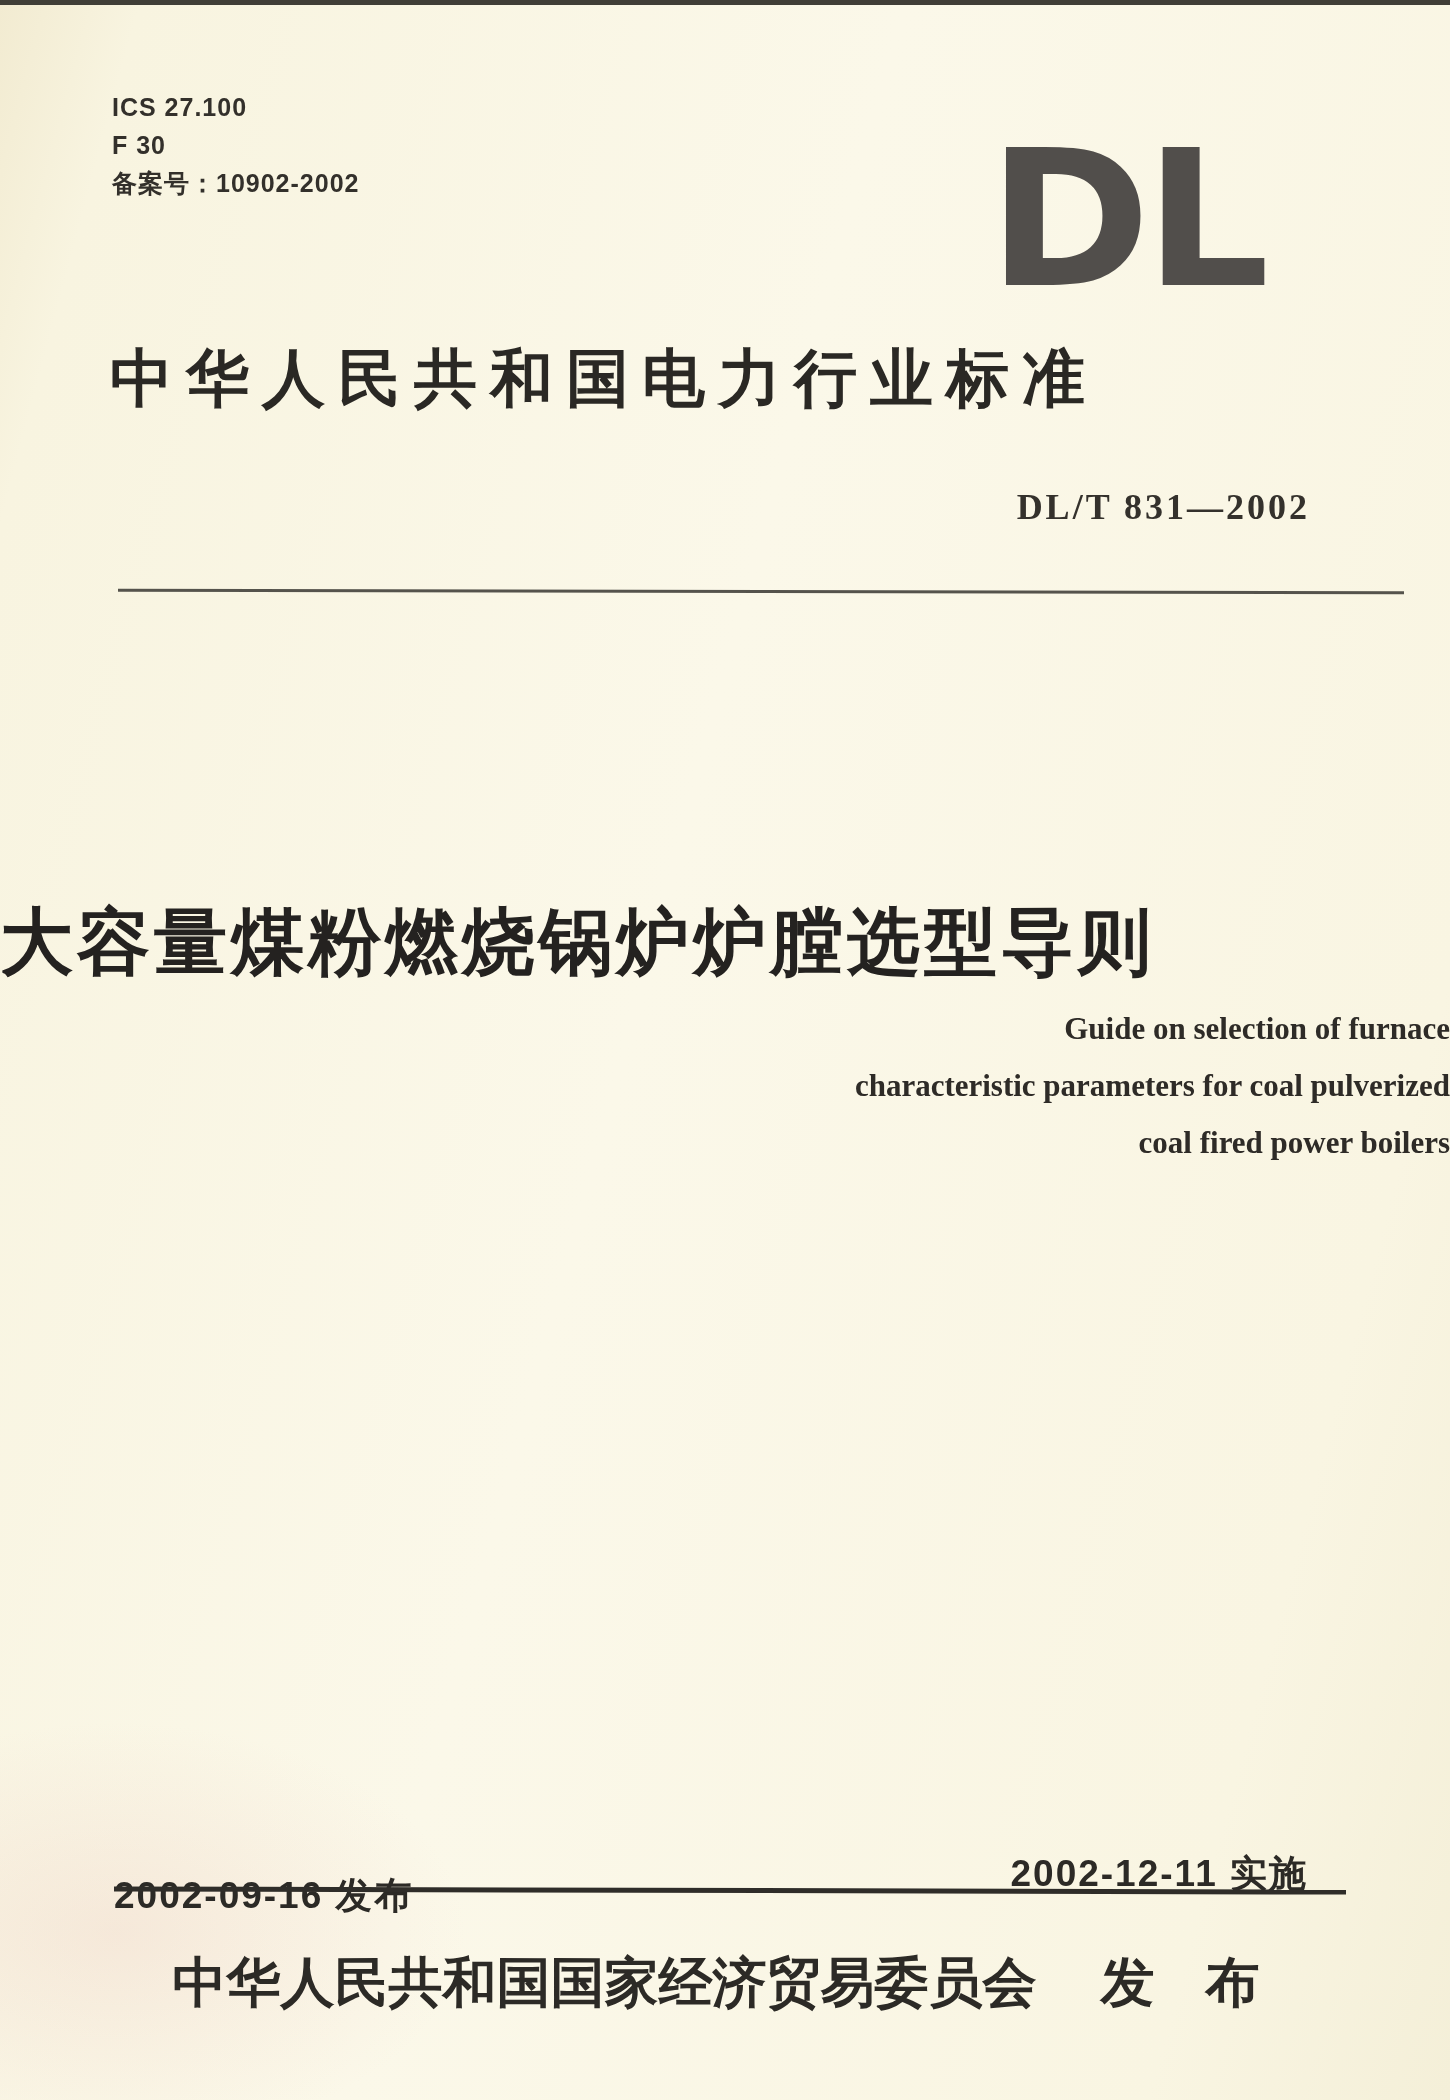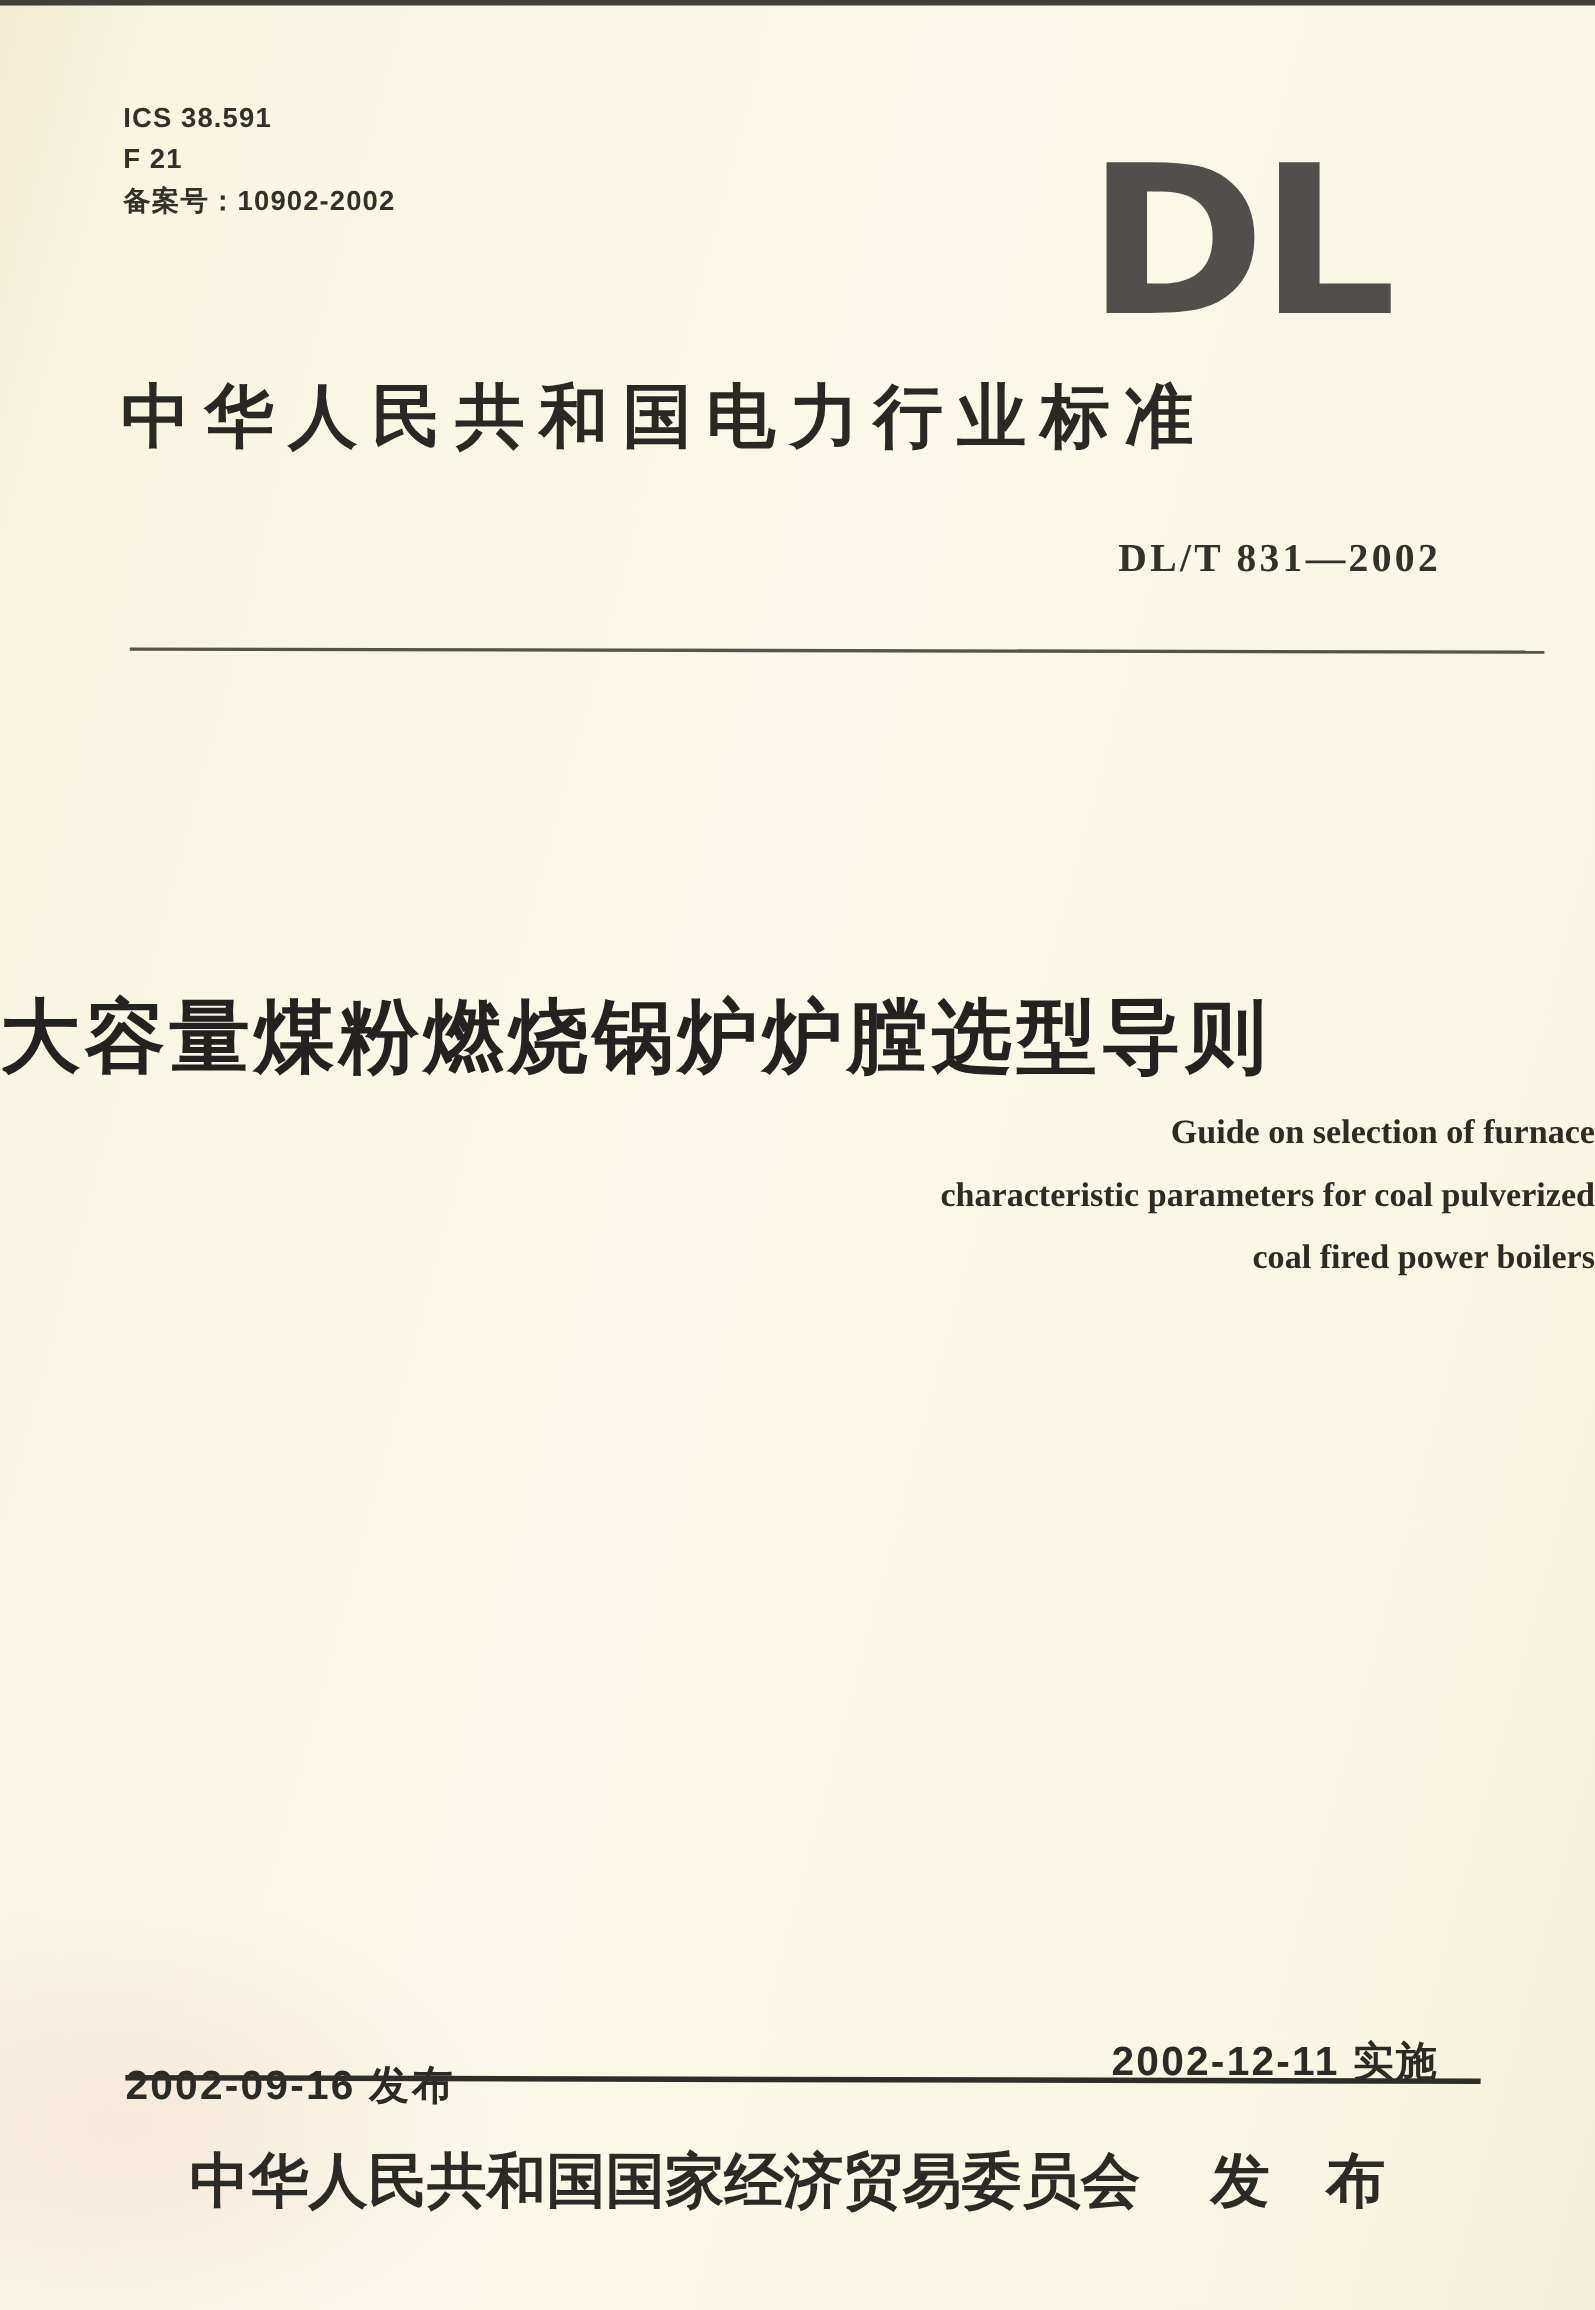--- a/index.html
+++ b/index.html
@@ -102,22 +102,22 @@
   .publisher .publish-label { letter-spacing: 18px; }
 </style>
 </head>
 <body>
 
 <div class="cover">
 
   <div class="scan-edge-top"></div>
 
   <div class="meta">
-    <div>ICS 38.591</div>
-    <div>F 21</div>
+    <div>ICS 27.100</div>
+    <div>F 30</div>
     <div>备案号：10902-2002</div>
   </div>
 
   <div class="logo">DL</div>
 
   <div class="std-title">中华人民共和国电力行业标准</div>
 
   <div class="std-no">DL/T 831—2002</div>
 
   <div class="rule-header"></div>

